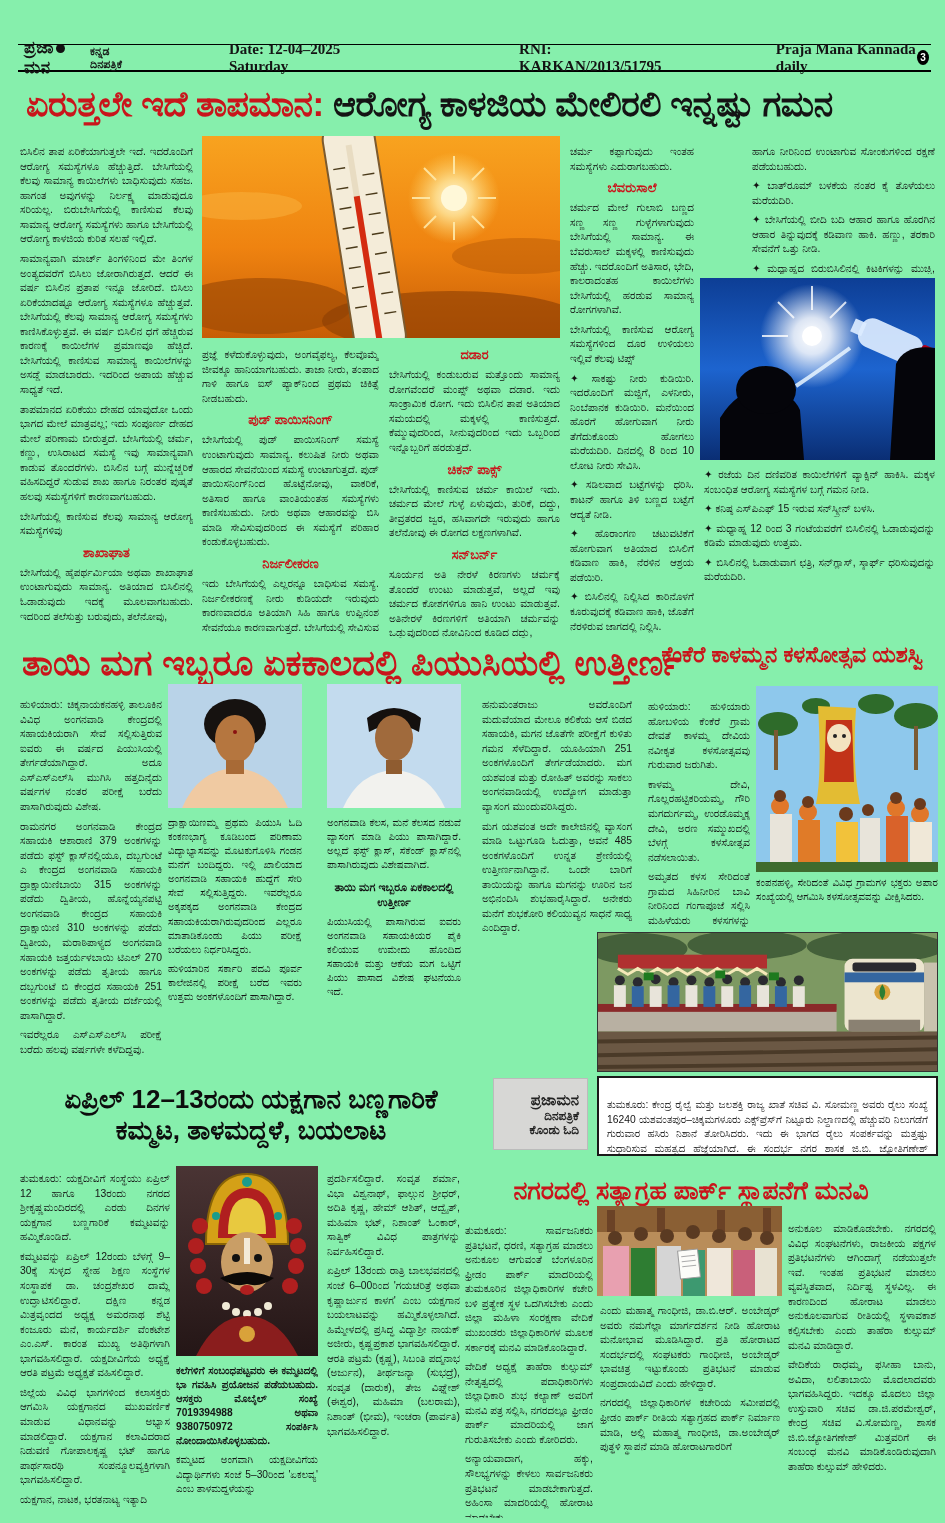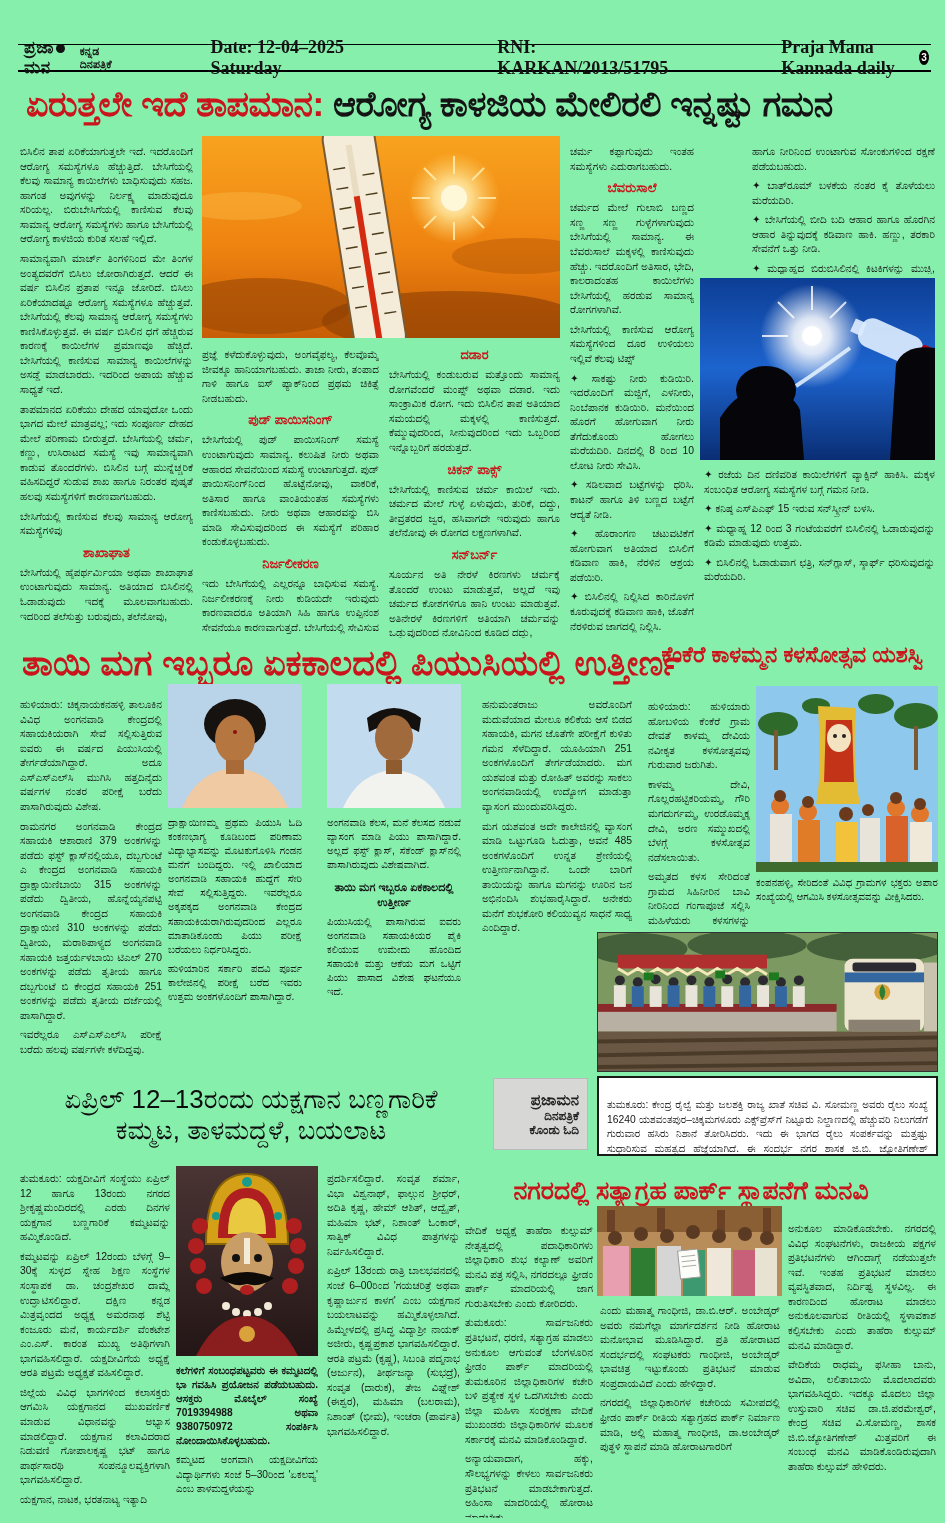--- a/index.html
+++ b/index.html
@@ -5,31 +5,31 @@
   *{margin:0;padding:0;box-sizing:border-box}
   html,body{background:#9a9a9a}
   .page{position:relative;width:945px;height:1523px;margin:0 auto;background:#86efac;
         font-family:"Liberation Sans","DejaVu Sans",sans-serif;color:#141414;overflow:hidden}
   .abs{position:absolute}
   .rule{position:absolute;left:18px;right:14px;background:#000}
   .mast{display:flex;align-items:center}
   .logo-main{font-weight:bold;font-size:17px;letter-spacing:.5px}
   .logo-emblem{display:inline-block;width:9px;height:9px;border-radius:50%;background:#111;margin:0 2px}
   .logo-sub{font-size:11px;font-weight:bold;margin-left:10px}
-  .hdr-item{font-size:18px;font-weight:bold;font-family:"Liberation Serif","DejaVu Serif",serif}
+  .hdr-item{font-size:15px;font-weight:bold;font-family:"Liberation Serif","DejaVu Serif",serif}
   .pgnum{width:15px;height:15px;border-radius:50%;background:#000;color:#fff;font-size:10px;font-weight:bold;
          display:flex;align-items:center;justify-content:center}
   .mainhead{font-weight:bold;font-size:35px;letter-spacing:-.5px;line-height:1.25;white-space:nowrap}
   .red{color:#c9151b}
   .col{position:absolute;font-size:10.4px;line-height:1.40;text-align:justify;overflow:hidden}
   .col p{margin:4px 0 5px}
   .sub{color:#c9151b;font-weight:bold;text-align:center;font-size:13px;margin:2px 0 4px}
   .subblack{color:#111;font-weight:bold;text-align:center;font-size:11px;margin:8px 0 3px}
   .h2red{color:#c9151b;font-weight:bold;text-align:center;line-height:1.15}
-  .h2black{color:#0d0d0d;font-weight:normal;text-align:center;line-height:1.2}
+  .h2black{color:#0d0d0d;font-weight:bold;text-align:center;line-height:1.2}
   .caption{font-size:10.2px;line-height:1.38;text-align:justify}
   .photo{position:absolute;overflow:hidden;background:#ddd}
   .photo svg{display:block;width:100%;height:100%}
   .boxed{border:2px solid #1a1a1a;padding:20px 8px;font-size:10.3px;line-height:1.42;text-align:justify;background:#fff}
   .promo{background:#d7d7d5;border:1px solid #bbb;display:flex;flex-direction:column;justify-content:center;
          align-items:flex-end;padding:4px 8px;font-weight:bold;color:#222}
 </style>
 </head>
 <body>
 
@@ -422,22 +422,22 @@
   </div>
 
   <div class="col" style="left:327px;top:1168px;width:133px;height:350px">
     <p>ಪ್ರದರ್ಶಿಸಲಿದ್ದಾರೆ. ಸಂವೃತ ಶರ್ಮಾ, ವಿಭಾ ವಿಶ್ವನಾಥ್, ಫಾಲ್ಗುನ ಶ್ರೀಧರ್, ಅದಿತಿ ಕೃಷ್ಣ, ಹೇಮ್ ಆಶಿತ್, ಆದ್ವೈತ್, ಮಹಿಮಾ ಭಟ್, ನಿಶಾಂತ್ ಓಂಕಾರ್, ಸಾತ್ವಿಕ್ ವಿವಿಧ ಪಾತ್ರಗಳನ್ನು ನಿರ್ವಹಿಸಲಿದ್ದಾರೆ.</p>
     <p>ಏಪ್ರಿಲ್ 13ರಂದು ರಾತ್ರಿ ಬಾಲಭವನದಲ್ಲಿ ಸಂಜೆ 6–00ರಿಂದ 'ಗಯಚರಿತ್ರೆ ಅಥವಾ ಕೃಷ್ಣಾರ್ಜುನ ಕಾಳಗ' ಎಂಬ ಯಕ್ಷಗಾನ ಬಯಲಾಟವನ್ನು ಹಮ್ಮಿಕೊಳ್ಳಲಾಗಿದೆ. ಹಿಮ್ಮೇಳದಲ್ಲಿ ಪ್ರಸಿದ್ಧ ವಿದ್ಯಾಶ್ರೀ ನಾಯಕ್ ಅಜೀರು, ಕೃಷ್ಣಪ್ರಕಾಶ ಭಾಗವಹಿಸಲಿದ್ದಾರೆ. ಆರತಿ ಪಟ್ರಮೆ (ಕೃಷ್ಣ), ಸಿಬಂತಿ ಪದ್ಮನಾಭ (ಅರ್ಜುನ), ತೀರ್ಥಜನ್ಯಾ (ಸುಭದ್ರೆ), ಸಂವೃತ (ದಾರುಕ), ತೇಜ ವಿಘ್ನೇಶ್ (ಈಶ್ವರ), ಮಹಿಮಾ (ಬಲರಾಮ), ನಿಶಾಂತ್ (ಭೀಮ), ಇಂಚರಾ (ಪಾರ್ವತಿ) ಭಾಗವಹಿಸಲಿದ್ದಾರೆ.</p>
   </div>
 
   <div class="abs h2red" style="left:445px;top:1176px;width:492px;font-size:25px;white-space:nowrap">ನಗರದಲ್ಲಿ ಸತ್ಯಾಗ್ರಹ ಪಾರ್ಕ್ ಸ್ಥಾಪನೆಗೆ ಮನವಿ</div>
 
   <div class="col" style="left:465px;top:1220px;width:128px;height:298px">
+    <p>ತುಮಕೂರು: ಸಾರ್ವಜನಿಕರು ಪ್ರತಿಭಟನೆ, ಧರಣಿ, ಸತ್ಯಾಗ್ರಹ ಮಾಡಲು ಅನುಕೂಲ ಆಗುವಂತೆ ಬೆಂಗಳೂರಿನ ಫ್ರೀಡಂ ಪಾರ್ಕ್ ಮಾದರಿಯಲ್ಲಿ ತುಮಕೂರಿನ ಜಿಲ್ಲಾಧಿಕಾರಿಗಳ ಕಚೇರಿ ಬಳಿ ಪ್ರತ್ಯೇಕ ಸ್ಥಳ ಒದಗಿಸಬೇಕು ಎಂದು ಜಿಲ್ಲಾ ಮಹಿಳಾ ಸಂರಕ್ಷಣಾ ವೇದಿಕೆ ಮುಖಂಡರು ಜಿಲ್ಲಾಧಿಕಾರಿಗಳ ಮೂಲಕ ಸರ್ಕಾರಕ್ಕೆ ಮನವಿ ಮಾಡಿಕೊಂಡಿದ್ದಾರೆ.</p>
     <p>ವೇದಿಕೆ ಅಧ್ಯಕ್ಷೆ ತಾಹೆರಾ ಕುಲ್ಸುಮ್ ನೇತೃತ್ವದಲ್ಲಿ ಪದಾಧಿಕಾರಿಗಳು ಜಿಲ್ಲಾಧಿಕಾರಿ ಶುಭ ಕಲ್ಯಾಣ್ ಅವರಿಗೆ ಮನವಿ ಪತ್ರ ಸಲ್ಲಿಸಿ, ನಗರದಲ್ಲೂ ಫ್ರೀಡಂ ಪಾರ್ಕ್ ಮಾದರಿಯಲ್ಲಿ ಜಾಗ ಗುರುತಿಸಬೇಕು ಎಂದು ಕೋರಿದರು.</p>
-    <p>ತುಮಕೂರು: ಸಾರ್ವಜನಿಕರು ಪ್ರತಿಭಟನೆ, ಧರಣಿ, ಸತ್ಯಾಗ್ರಹ ಮಾಡಲು ಅನುಕೂಲ ಆಗುವಂತೆ ಬೆಂಗಳೂರಿನ ಫ್ರೀಡಂ ಪಾರ್ಕ್ ಮಾದರಿಯಲ್ಲಿ ತುಮಕೂರಿನ ಜಿಲ್ಲಾಧಿಕಾರಿಗಳ ಕಚೇರಿ ಬಳಿ ಪ್ರತ್ಯೇಕ ಸ್ಥಳ ಒದಗಿಸಬೇಕು ಎಂದು ಜಿಲ್ಲಾ ಮಹಿಳಾ ಸಂರಕ್ಷಣಾ ವೇದಿಕೆ ಮುಖಂಡರು ಜಿಲ್ಲಾಧಿಕಾರಿಗಳ ಮೂಲಕ ಸರ್ಕಾರಕ್ಕೆ ಮನವಿ ಮಾಡಿಕೊಂಡಿದ್ದಾರೆ.</p>
     <p>ಅನ್ಯಾಯವಾದಾಗ, ಹಕ್ಕು, ಸೌಲಭ್ಯಗಳನ್ನು ಕೇಳಲು ಸಾರ್ವಜನಿಕರು ಪ್ರತಿಭಟನೆ ಮಾಡಬೇಕಾಗುತ್ತದೆ. ಅಹಿಂಸಾ ಮಾದರಿಯಲ್ಲಿ ಹೋರಾಟ ಮಾಡಬೇಕು</p>
   </div>
 
   <div class="photo" style="left:597px;top:1206px;width:185px;height:90px">
     <svg viewBox="0 0 185 90" preserveAspectRatio="none" aria-hidden="true">
       <rect width="185" height="90" fill="#b98d5a"></rect>
       <rect x="0" y="0" width="185" height="26" fill="#8a5f34"></rect>
       <g fill="#6b4226">
         <rect x="10" y="4" width="8" height="22"></rect>
           <rect x="60" y="2" width="8" height="24"></rect>

